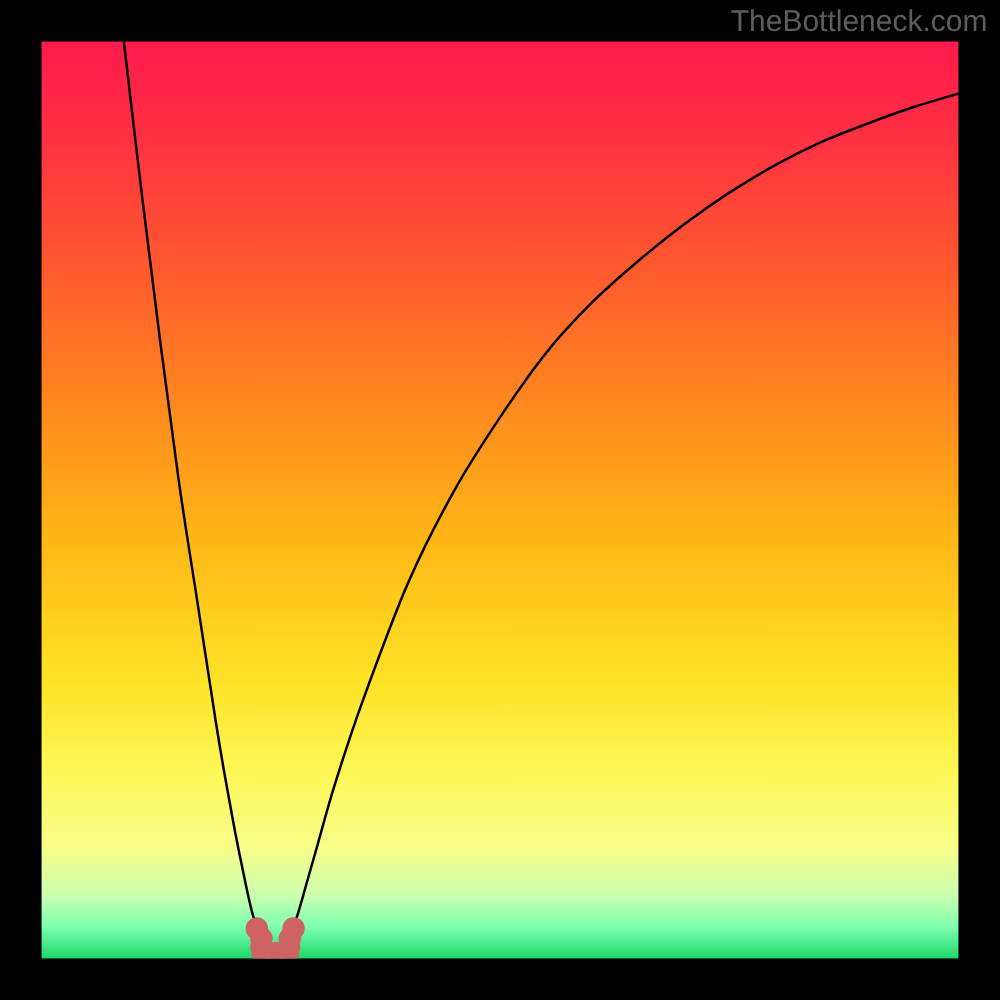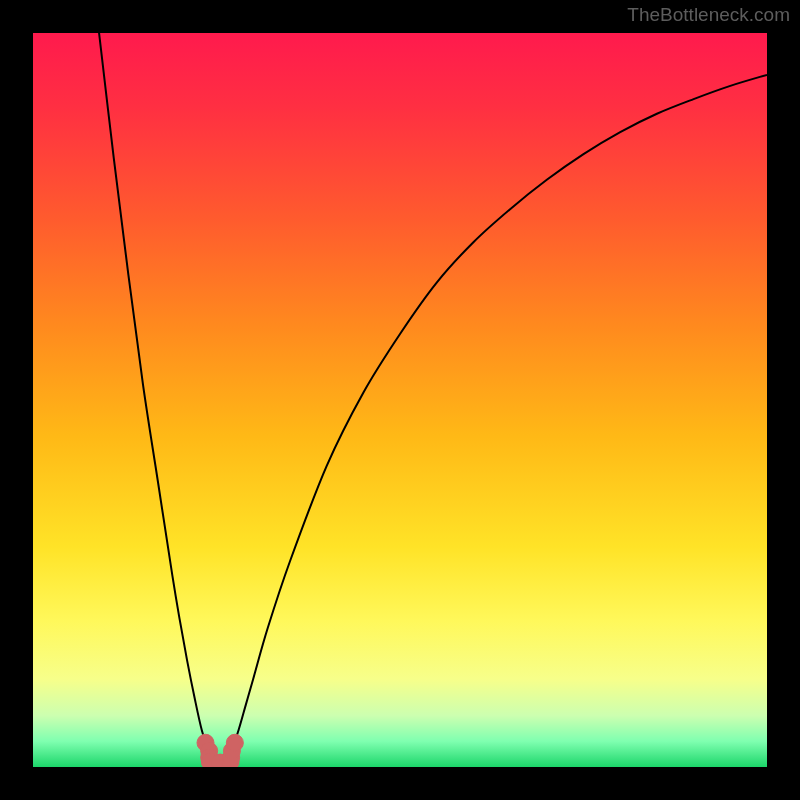--- a/index.html
+++ b/index.html
@@ -23,21 +23,21 @@
     top: 33px;
     width: 734px;
     height: 734px;
     overflow: hidden;
   }
   .watermark {
     position: absolute;
     top: 4px;
     right: 10px;
     color: #5d5d5d;
-    font-size: 19px;
+    font-size: 24px;
     font-weight: 400;
     letter-spacing: 0px;
   }
   svg { display: block; }
 </style>
 </head>
 <body>
 
 <div class="outer">
 

